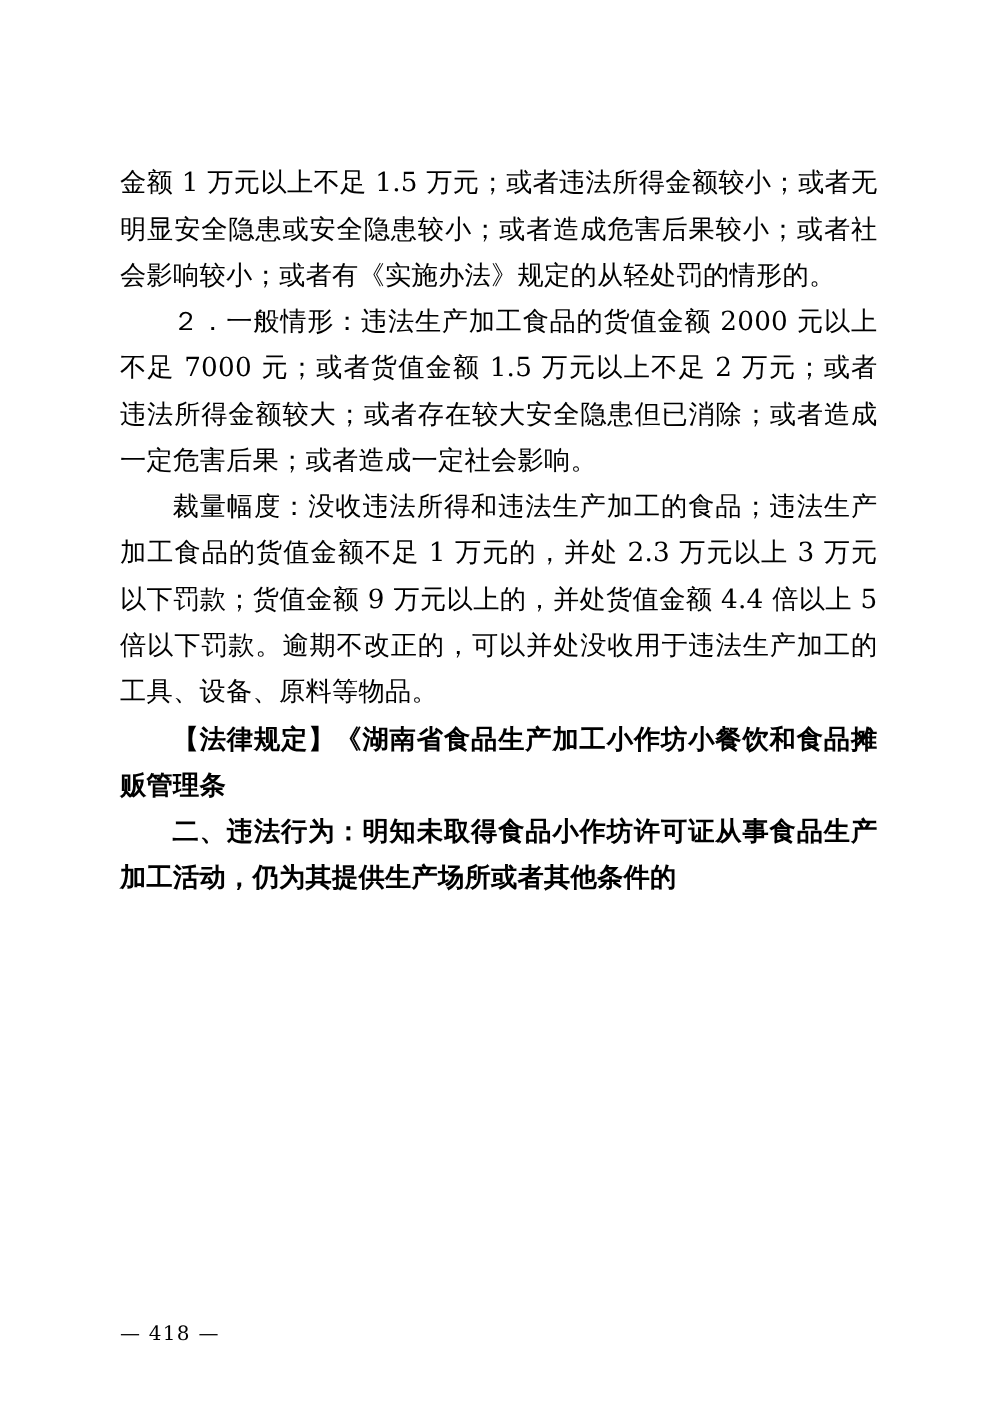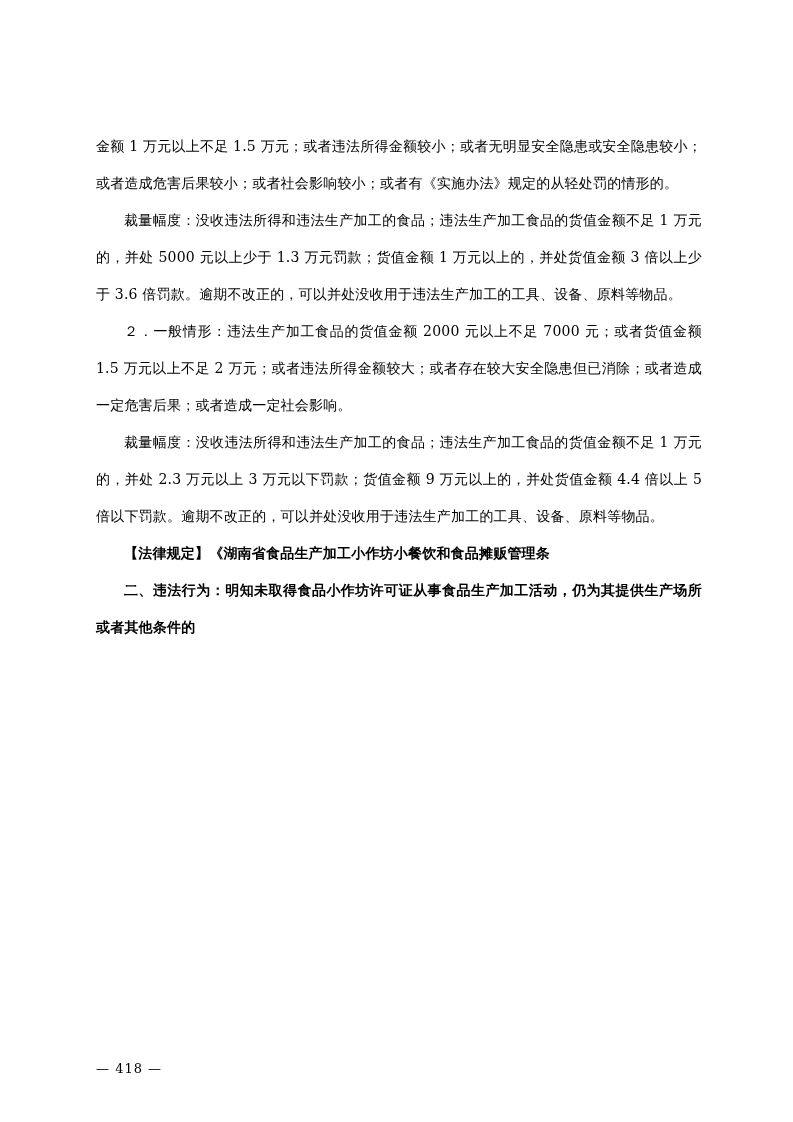--- a/index.html
+++ b/index.html
@@ -18,52 +18,51 @@
     color: #000000;
   }
   .content {
     position: absolute;
     left: 96px;
     top: 128px;
     width: 606px;
   }
   p {
     margin: 0 0 0 0;
-    font-size: 14px;
+    font-size: 21px;
     line-height: 37px;
     text-align: justify;
     text-justify: inter-ideograph;
     letter-spacing: 0.2px;
     white-space: pre-wrap;
   }
   p.indent {
     text-indent: 2em;
   }
   p.bold {
     font-weight: bold;
   }
   .footer {
     position: absolute;
     left: 96px;
     bottom: 46px;
     width: 606px;
-    font-size: 13px;
+    font-size: 16px;
     letter-spacing: 1px;
   }
   .footer .pgnum {
     display: inline-block;
   }
 </style>
 </head>
 <body>
 
 <div class="page">
   <div class="content">
     <p class="">金额 1 万元以上不足 1.5 万元；或者违法所得金额较小；或者无明显安全隐患或安全隐患较小；或者造成危害后果较小；或者社会影响较小；或者有《实施办法》规定的从轻处罚的情形的。</p>
-    <p class="indent">裁量幅度：没收违法所得和违法生产加工的食品；违法生产加工食品的货值金额不足 1 万元的，并处 5000 元以上少于 1.3 万元罚款；货值金额 1 万元以上的，并处货值金额 3 倍以上少于 3.6 倍罚款。逾期不改正的，可以并处没收用于违法生产加工的工具、设备、原料等物品。</p>
     <p class="indent">２．一般情形：违法生产加工食品的货值金额 2000 元以上不足 7000 元；或者货值金额 1.5 万元以上不足 2 万元；或者违法所得金额较大；或者存在较大安全隐患但已消除；或者造成一定危害后果；或者造成一定社会影响。</p>
     <p class="indent">裁量幅度：没收违法所得和违法生产加工的食品；违法生产加工食品的货值金额不足 1 万元的，并处 2.3 万元以上 3 万元以下罚款；货值金额 9 万元以上的，并处货值金额 4.4 倍以上 5 倍以下罚款。逾期不改正的，可以并处没收用于违法生产加工的工具、设备、原料等物品。</p>
     <p class="indent bold">【法律规定】《湖南省食品生产加工小作坊小餐饮和食品摊贩管理条</p>
     <p class="indent bold">二、违法行为：明知未取得食品小作坊许可证从事食品生产加工活动，仍为其提供生产场所或者其他条件的</p>
   </div>
   <div class="footer">
     <span class="pgnum">— 418 —</span>
   </div>
 </div>
 

